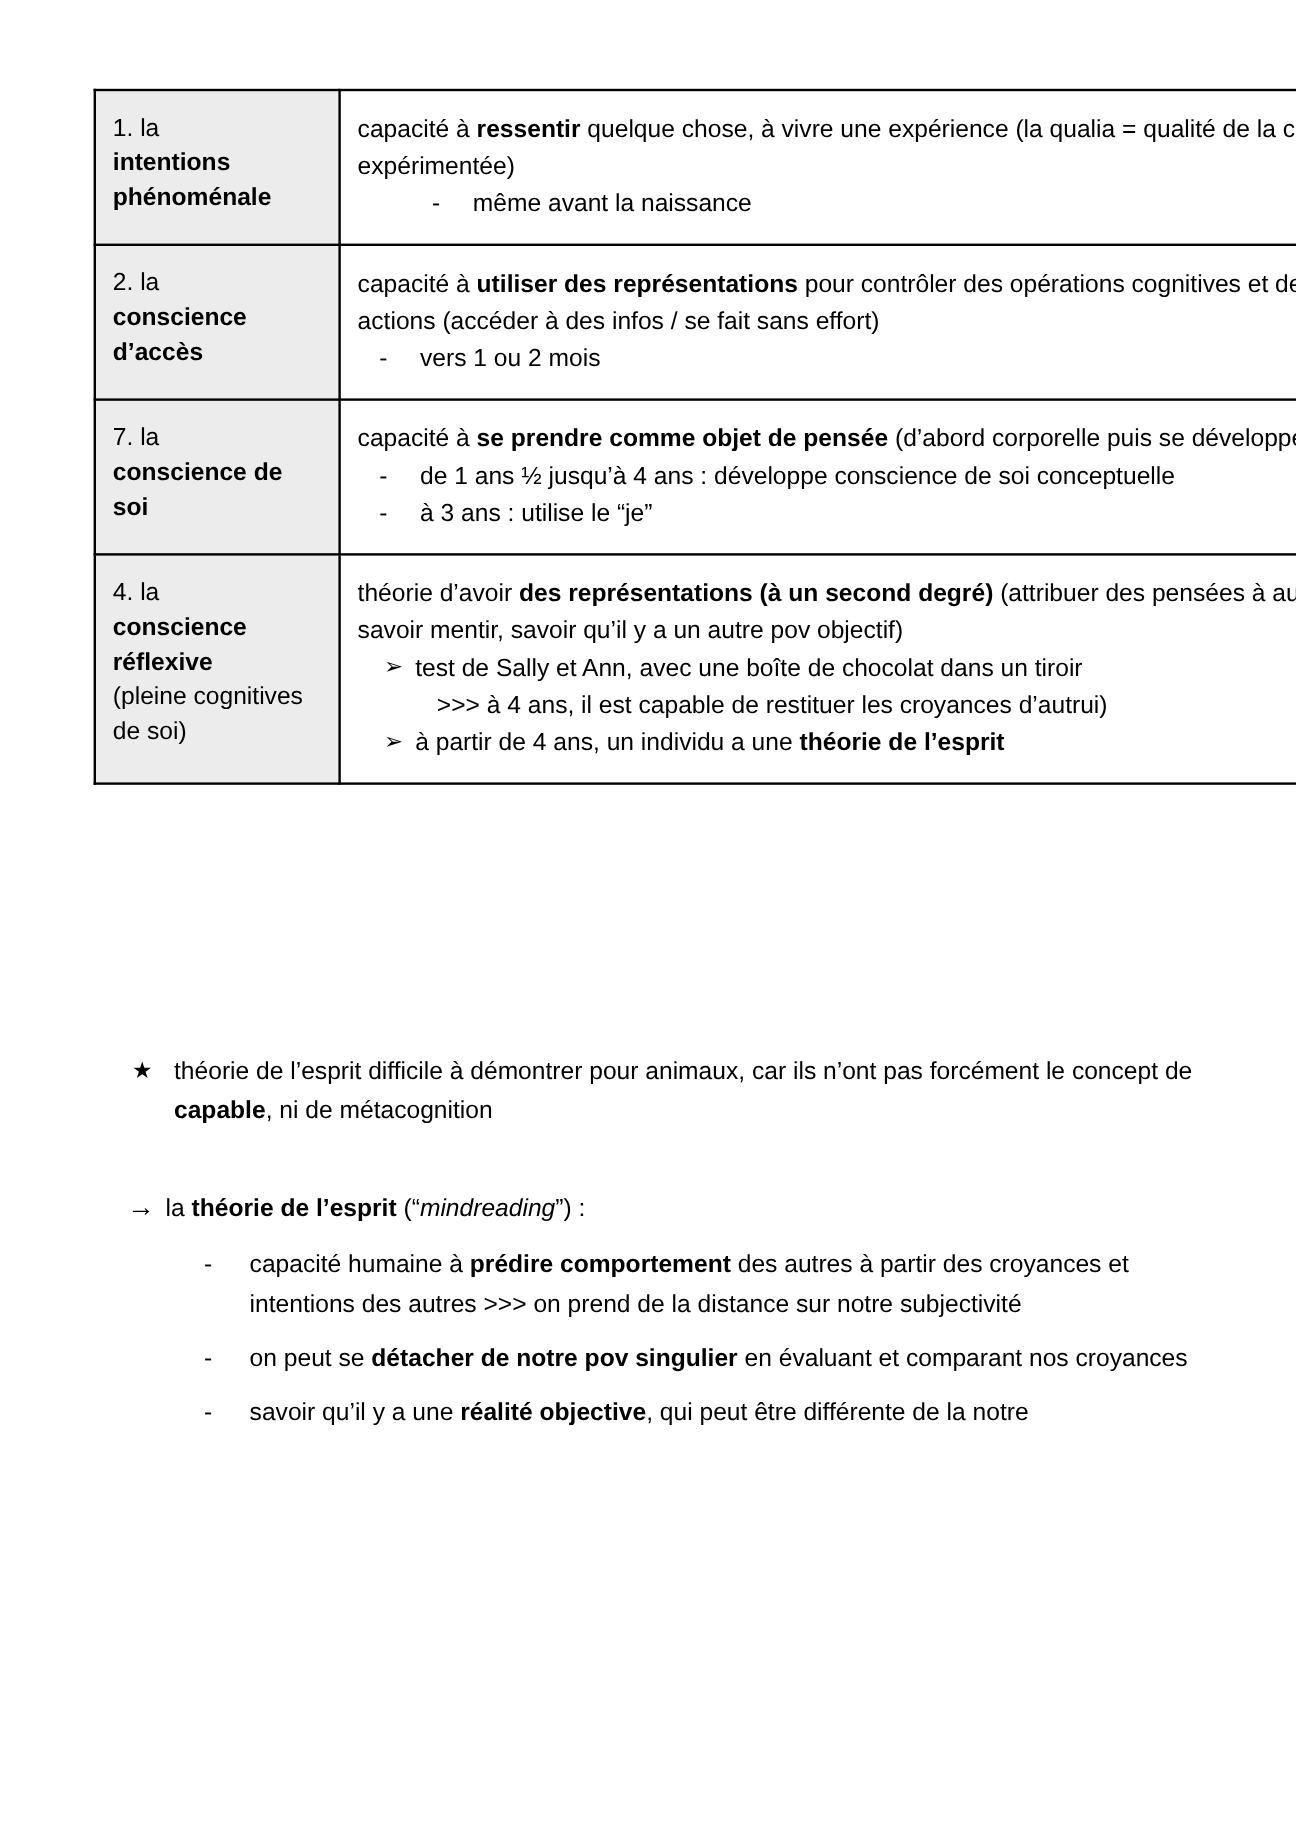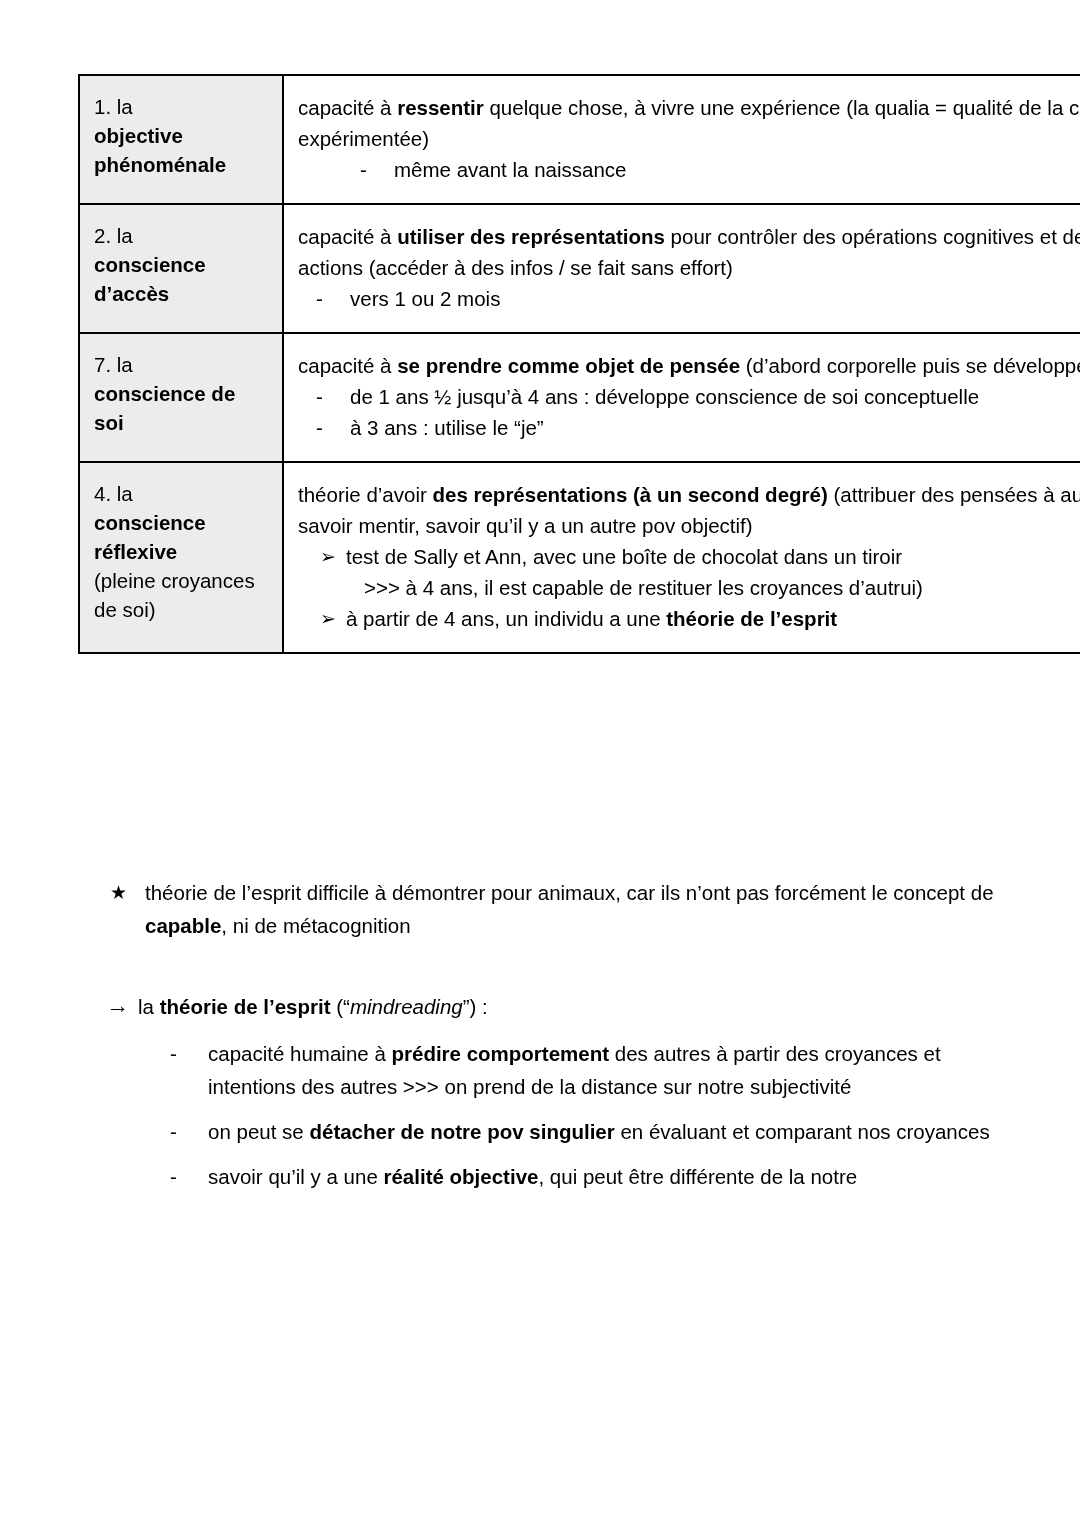--- a/index.html
+++ b/index.html
@@ -153,21 +153,21 @@
 <body>
 
 <div class="page">
 
   <table class="concept-table">
     <tbody>
 
       <tr>
         <td class="col-label">
           <span class="lbl-plain">1. la</span><br>
-          <span class="lbl-bold">objective phénoménale</span>
+          <span class="lbl-bold">intentions phénoménale</span>
         </td>
         <td class="col-desc">
           <p class="desc-para"><span>capacité à </span><b>ressentir</b><span> quelque chose, à vivre une expérience (la qualia = qualité de la chose expérimentée)</span></p>
           <ul class="sublist">
             <li class="dash-li wide"><span class="mk">-</span><span>même avant la naissance</span></li>
           </ul>
         </td>
       </tr>
 
       <tr>
@@ -194,21 +194,21 @@
             <li class="dash-li"><span class="mk">-</span><span>de 1 ans ½ jusqu’à 4 ans : développe conscience de soi conceptuelle</span></li>
             <li class="dash-li"><span class="mk">-</span><span>à 3 ans : utilise le “je”</span></li>
           </ul>
         </td>
       </tr>
 
       <tr>
         <td class="col-label">
           <span class="lbl-plain">4. la</span><br>
           <span class="lbl-bold">conscience réflexive</span><br>
-          <span class="lbl-plain">(pleine croyances de soi)</span>
+          <span class="lbl-plain">(pleine cognitives de soi)</span>
         </td>
         <td class="col-desc">
           <p class="desc-para"><span>théorie d’avoir </span><b>des représentations (à un second degré)</b><span> (attribuer des pensées à autrui, savoir mentir, savoir qu’il y a un autre pov objectif)</span></p>
           <ul class="sublist">
             <li class="arrow-li">
               <span class="mk">➢</span><span>test de Sally et Ann, avec une boîte de chocolat dans un tiroir</span>
               <span class="cont">&gt;&gt;&gt; à 4 ans, il est capable de restituer les croyances d’autrui)</span>
             </li>
             <li class="arrow-li">
               <span class="mk">➢</span><span>à partir de 4 ans, un individu a une </span><b>théorie de l’esprit</b>

